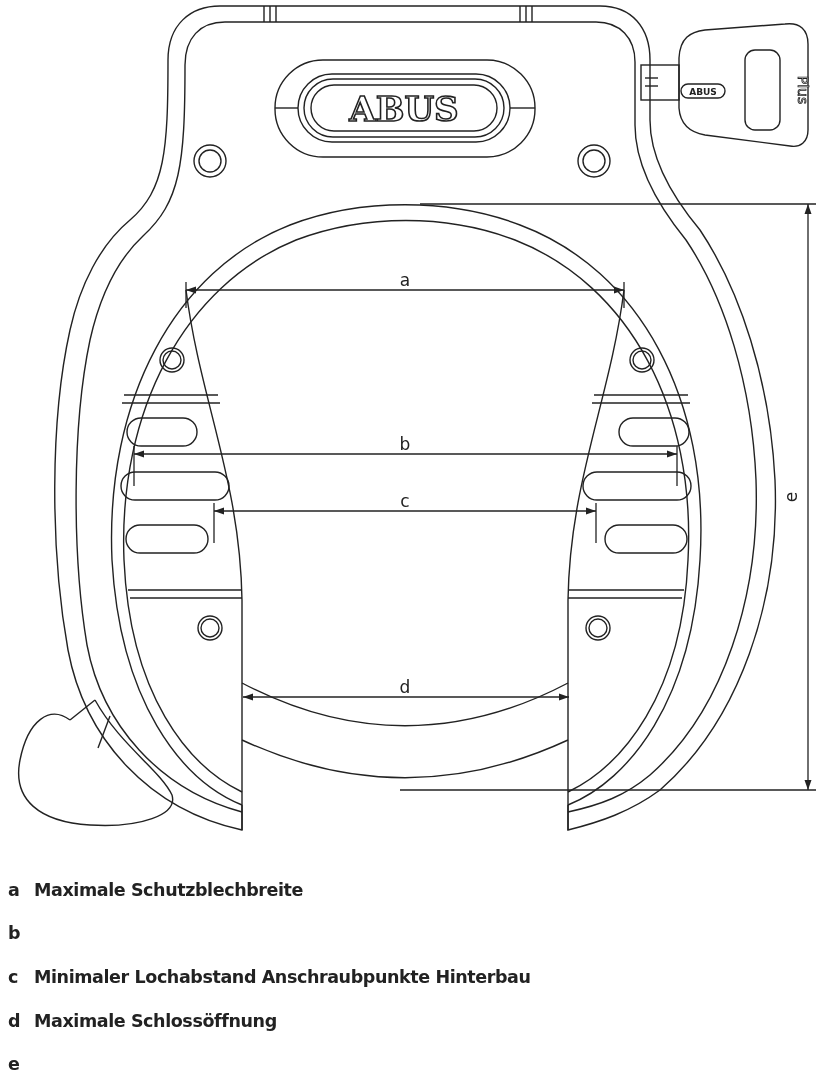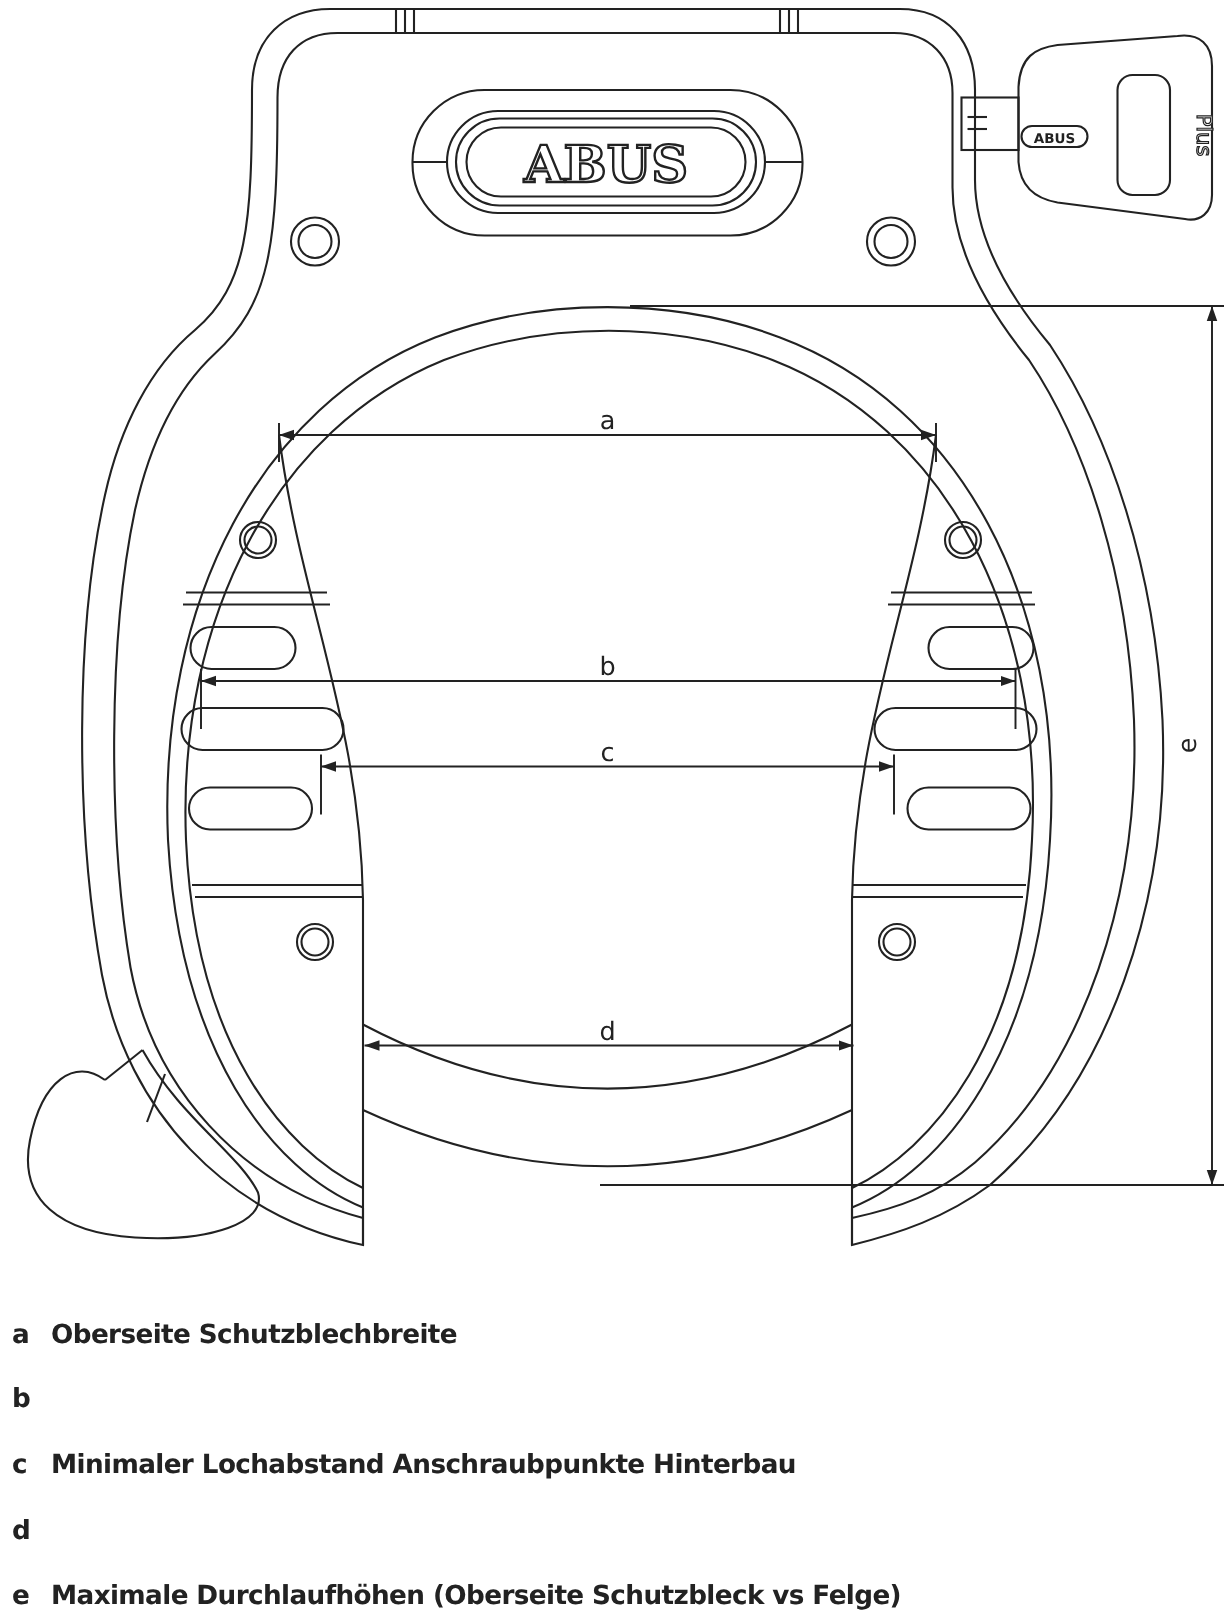--- a/index.html
+++ b/index.html
@@ -125,29 +125,29 @@
   <text class="dimlabel" x="405" y="286" text-anchor="middle">a</text>
   <text class="dimlabel" x="405" y="450" text-anchor="middle">b</text>
   <text class="dimlabel" x="405" y="507" text-anchor="middle">c</text>
   <text class="dimlabel" x="405" y="693" text-anchor="middle">d</text>
   <text class="dimlabel" x="0" y="0" transform="translate(797,497) rotate(-90)" text-anchor="middle">e</text>
 </svg>
 
 <div class="legend">
   <div class="legend-item">
     <span class="legend-key">a</span>
-    <span>Oberseite Schutzblechbreite</span>
+    <span>Maximale Schutzblechbreite</span>
   </div>
   <div class="legend-item">
     <span class="legend-key">b</span>
   </div>
   <div class="legend-item">
     <span class="legend-key">c</span>
     <span>Minimaler Lochabstand Anschraubpunkte Hinterbau</span>
   </div>
   <div class="legend-item">
     <span class="legend-key">d</span>
+    <span>Maximale Schlossöffnung</span>
   </div>
   <div class="legend-item">
     <span class="legend-key">e</span>
-    <span>Maximale Durchlaufhöhen (Oberseite Schutzbleck vs Felge)</span>
   </div>
 </div>
 
 </body></html>

